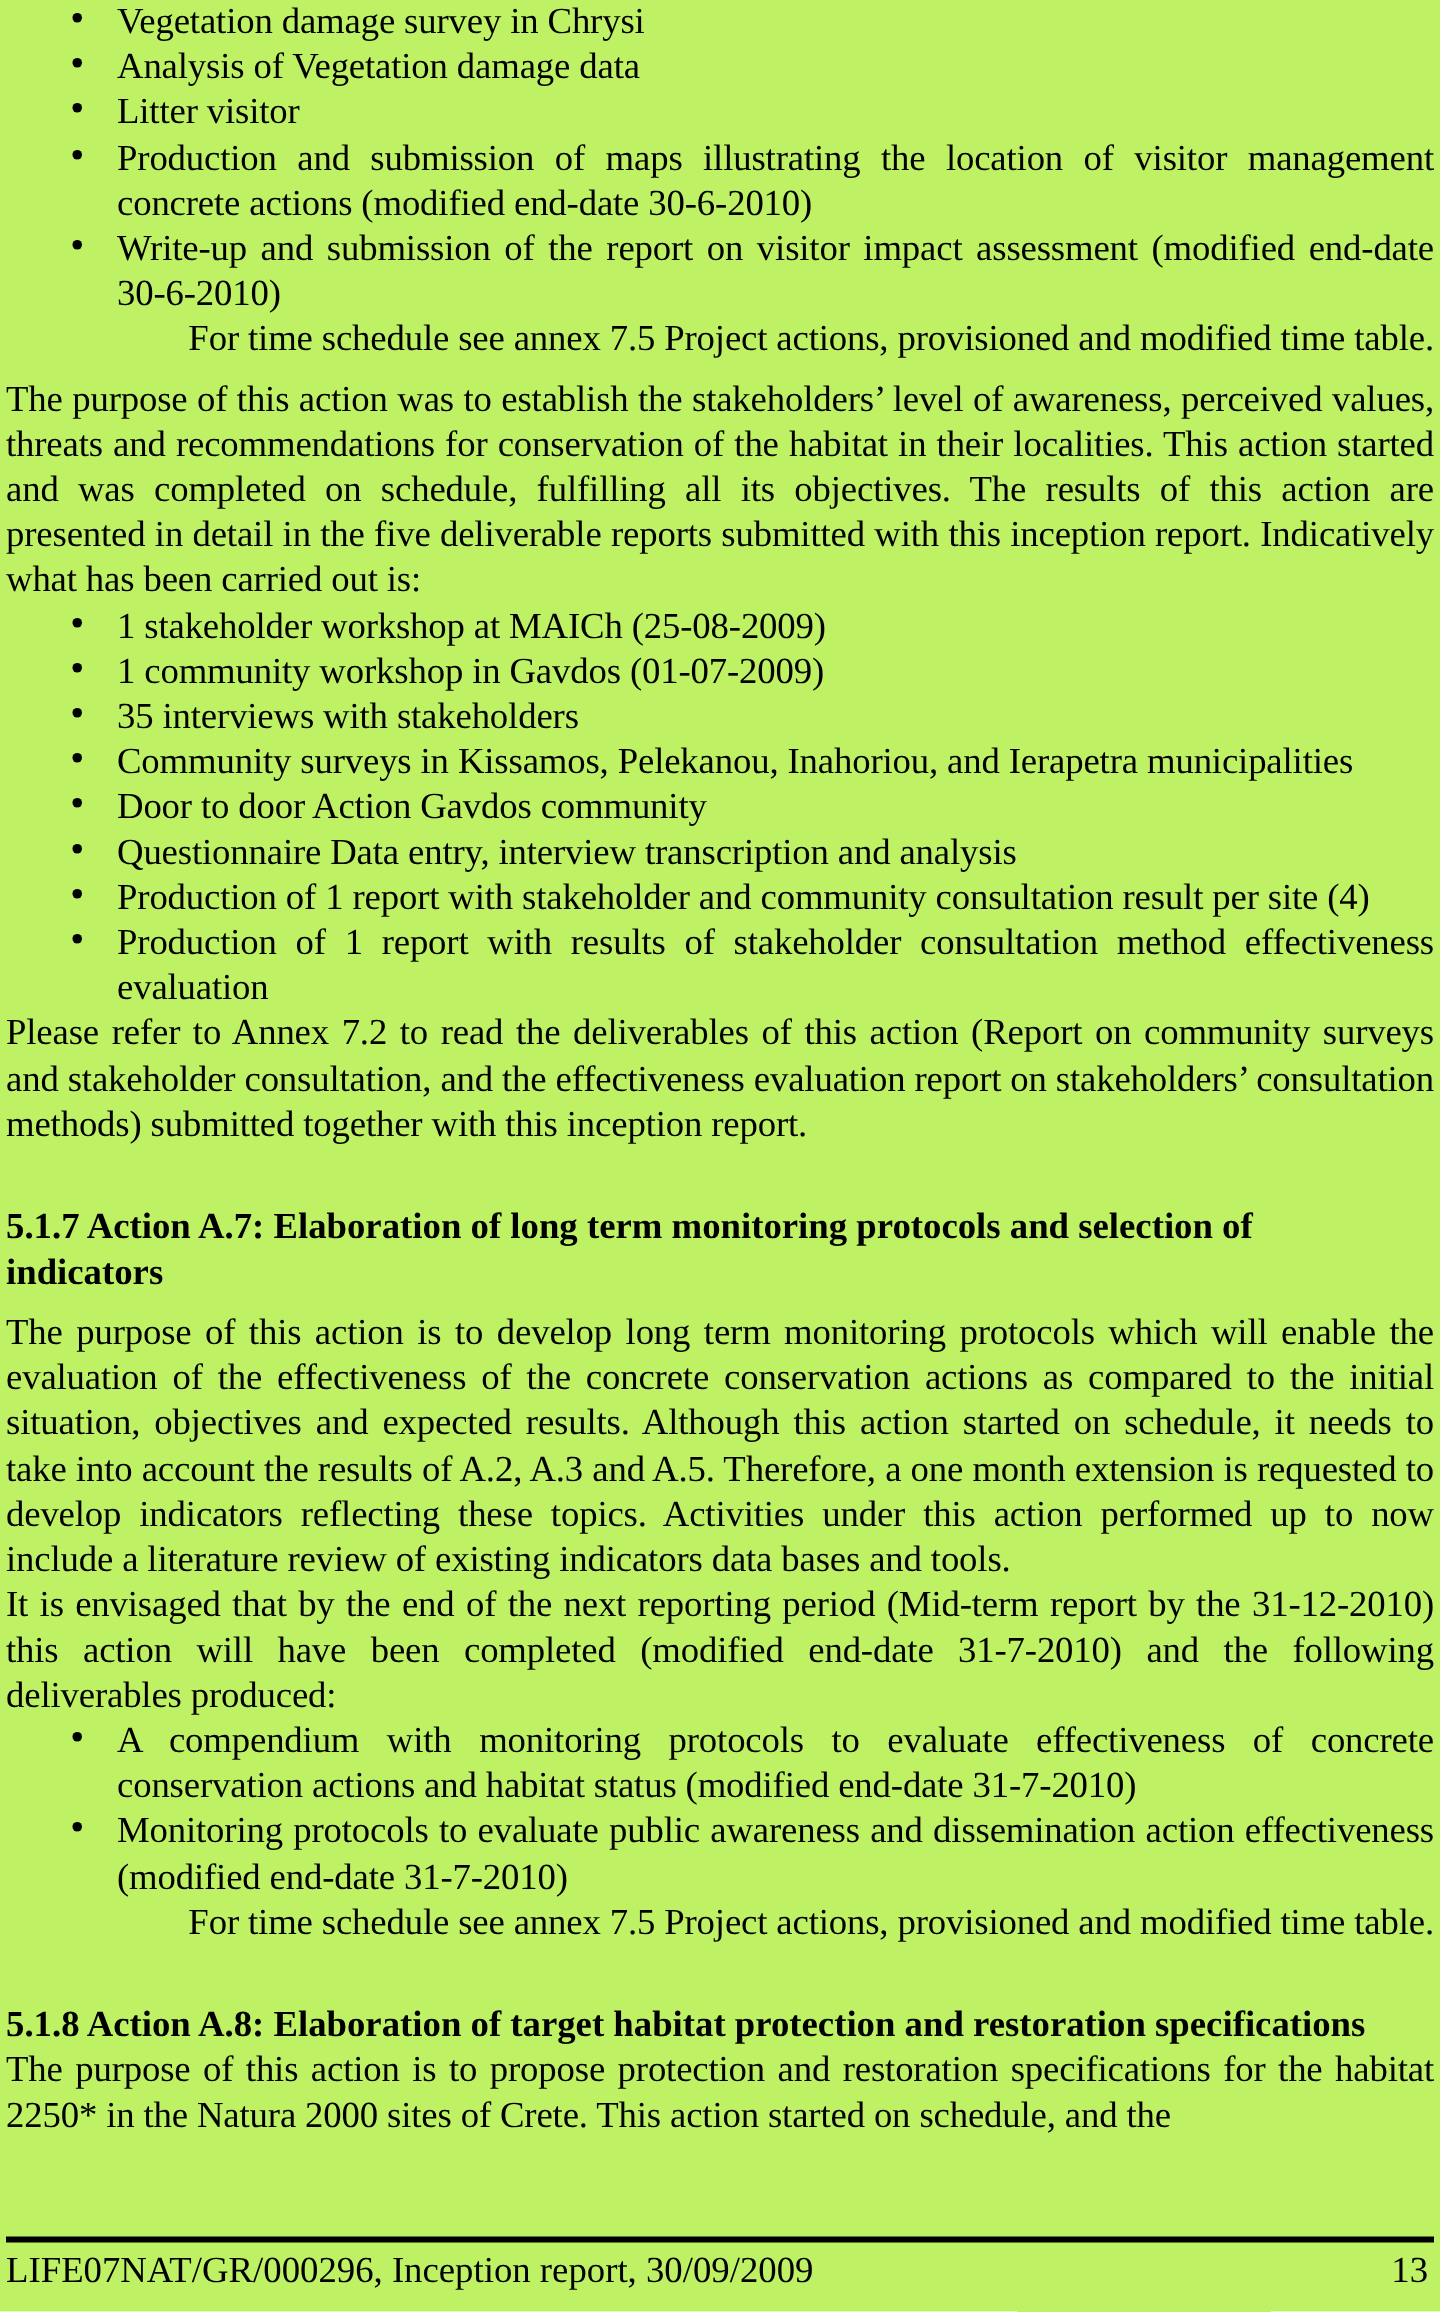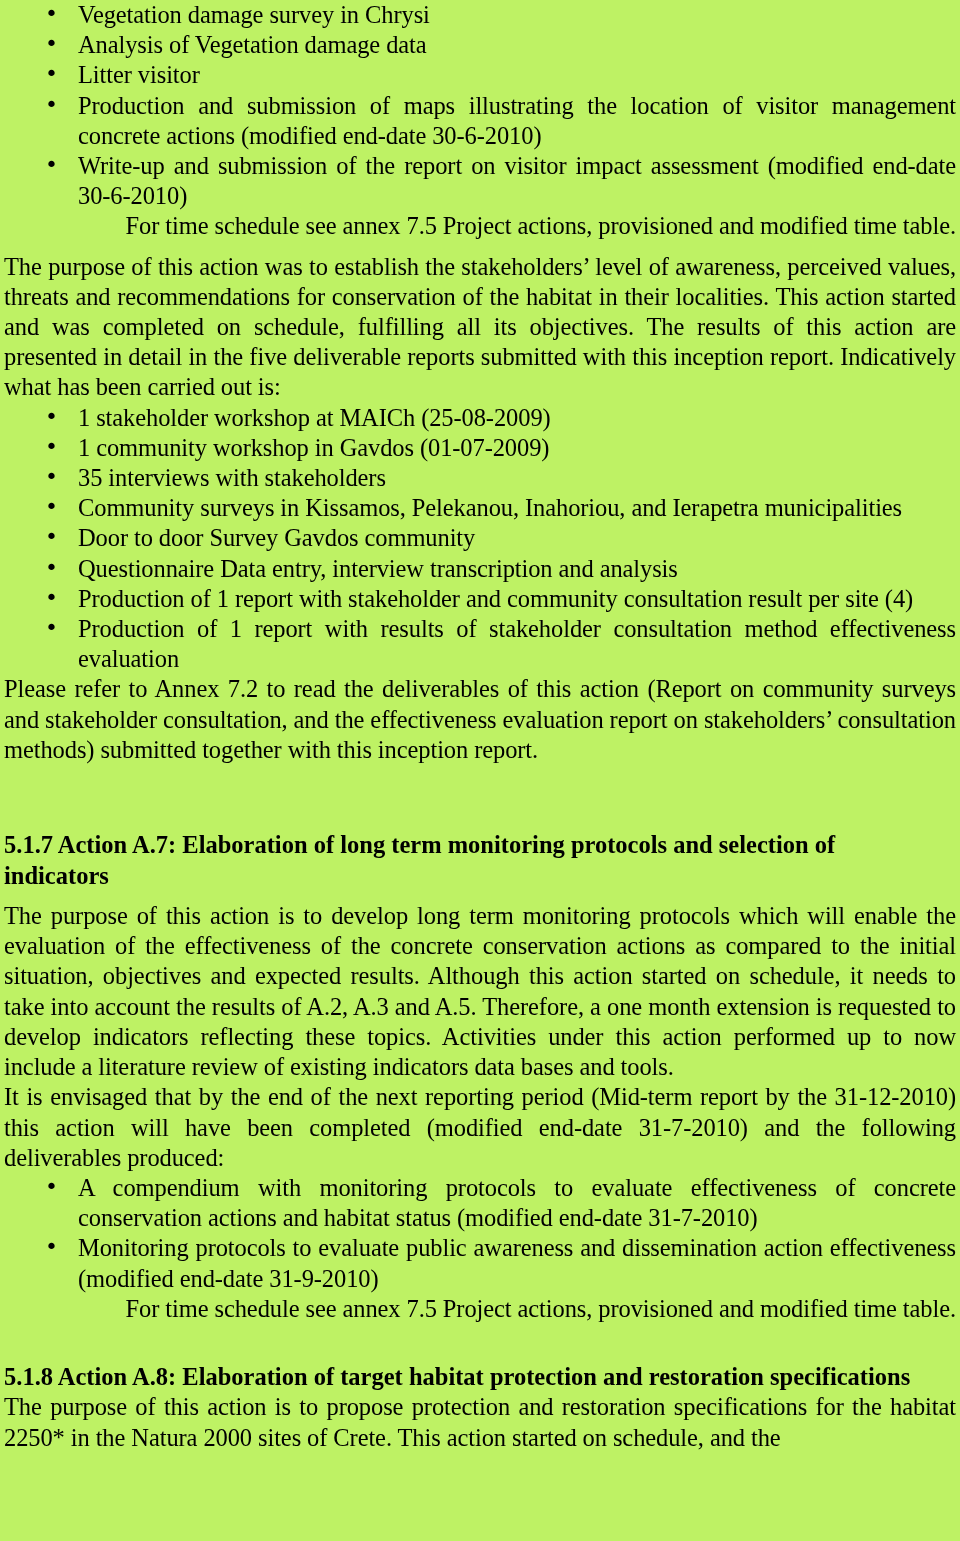--- a/index.html
+++ b/index.html
@@ -46,21 +46,20 @@
     margin: 0;
     text-align: left;
   }
   .h3.justified {
     text-align: justify;
     text-justify: inter-word;
   }
   .h3.justified > span.fill {
     display: inline-block;
     width: 100%;
-    margin-top: 27px;
   }
   
   ul.bullets {
     list-style: none;
     margin: 0;
     padding: 0;
   }
   ul.bullets > li {
     position: relative;
     padding-left: 74px;
@@ -128,45 +127,52 @@
 
     <div class="spacer-sm"></div>
 
     <p class="para">The purpose of this action was to establish the stakeholders’ level of awareness, perceived values, threats and recommendations for conservation of the habitat in their localities. This action started and was completed on schedule, fulfilling all its objectives. The results of this action are presented in detail in the five deliverable reports submitted with this inception report. Indicatively what has been carried out is:</p>
 
     <ul class="bullets">
       <li class="nojust">1 stakeholder workshop at MAICh (25-08-2009)</li>
       <li class="nojust">1 community workshop in Gavdos (01-07-2009)</li>
       <li class="nojust">35 interviews with stakeholders</li>
       <li class="nojust">Community surveys in Kissamos, Pelekanou, Inahoriou, and Ierapetra municipalities</li>
-      <li class="nojust">Door to door Survey Gavdos community</li>
+      <li class="nojust">Door to door Action Gavdos community</li>
       <li class="nojust">Questionnaire Data entry, interview transcription and analysis</li>
       <li class="nojust">Production of 1 report with stakeholder and community consultation result per site (4)</li>
       <li>Production of 1 report with results of stakeholder consultation method effectiveness evaluation</li>
     </ul>
 
     <p class="para">Please refer to Annex 7.2 to read the deliverables of this action (Report on community surveys and stakeholder consultation, and the effectiveness evaluation report on stakeholders’ consultation methods) submitted together with this inception report.</p>
 
     <div class="spacer-lg"></div>
 
     <h3 class="h3 justified"><span class="fill">5.1.7 Action A.7: Elaboration of long term monitoring protocols and selection of</span></h3>
     <h3 class="h3">indicators</h3>
 
     <div class="spacer-sm"></div>
 
     <p class="para">The purpose of this action is to develop long term monitoring protocols which will enable the evaluation of the effectiveness of the concrete conservation actions as compared to the initial situation, objectives and expected results. Although this action started on schedule, it needs to take into account the results of A.2, A.3 and A.5. Therefore, a one month extension is requested to develop indicators reflecting these topics. Activities under this action performed up to now include a literature review of existing indicators data bases and tools.</p>
     <p class="para">It is envisaged that by the end of the next reporting period (Mid-term report by the 31-12-2010) this action will have been completed (modified end-date 31-7-2010) and the following deliverables produced:</p>
 
     <ul class="bullets">
       <li>A compendium with monitoring protocols to evaluate effectiveness of concrete conservation actions and habitat status (modified end-date 31-7-2010)</li>
-      <li>Monitoring protocols to evaluate public awareness and dissemination action effectiveness (modified end-date 31-9-2010)</li>
+      <li>Monitoring protocols to evaluate public awareness and dissemination action effectiveness (modified end-date 31-7-2010)</li>
     </ul>
 
     <p class="para nojust">For time schedule see annex 7.5 Project actions, provisioned and modified time table.</p>
 
     <div class="spacer-lg"></div>
 
     <h3 class="h3">5.1.8 Action A.8: Elaboration of target habitat protection and restoration specifications</h3>
     <p class="para">The purpose of this action is to propose protection and restoration specifications for the habitat 2250* in the Natura 2000 sites of Crete. This action started on schedule, and the</p>
 
   </div>
 
+  <div class="footer">
+    <div class="footer-rule"></div>
+    <div class="footer-row">
+      <div class="footer-left">LIFE07NAT/GR/000296, Inception report, 30/09/2009</div>
+      <div class="footer-right">13</div>
+    </div>
+  </div>
 </div>
 
 </body></html>

